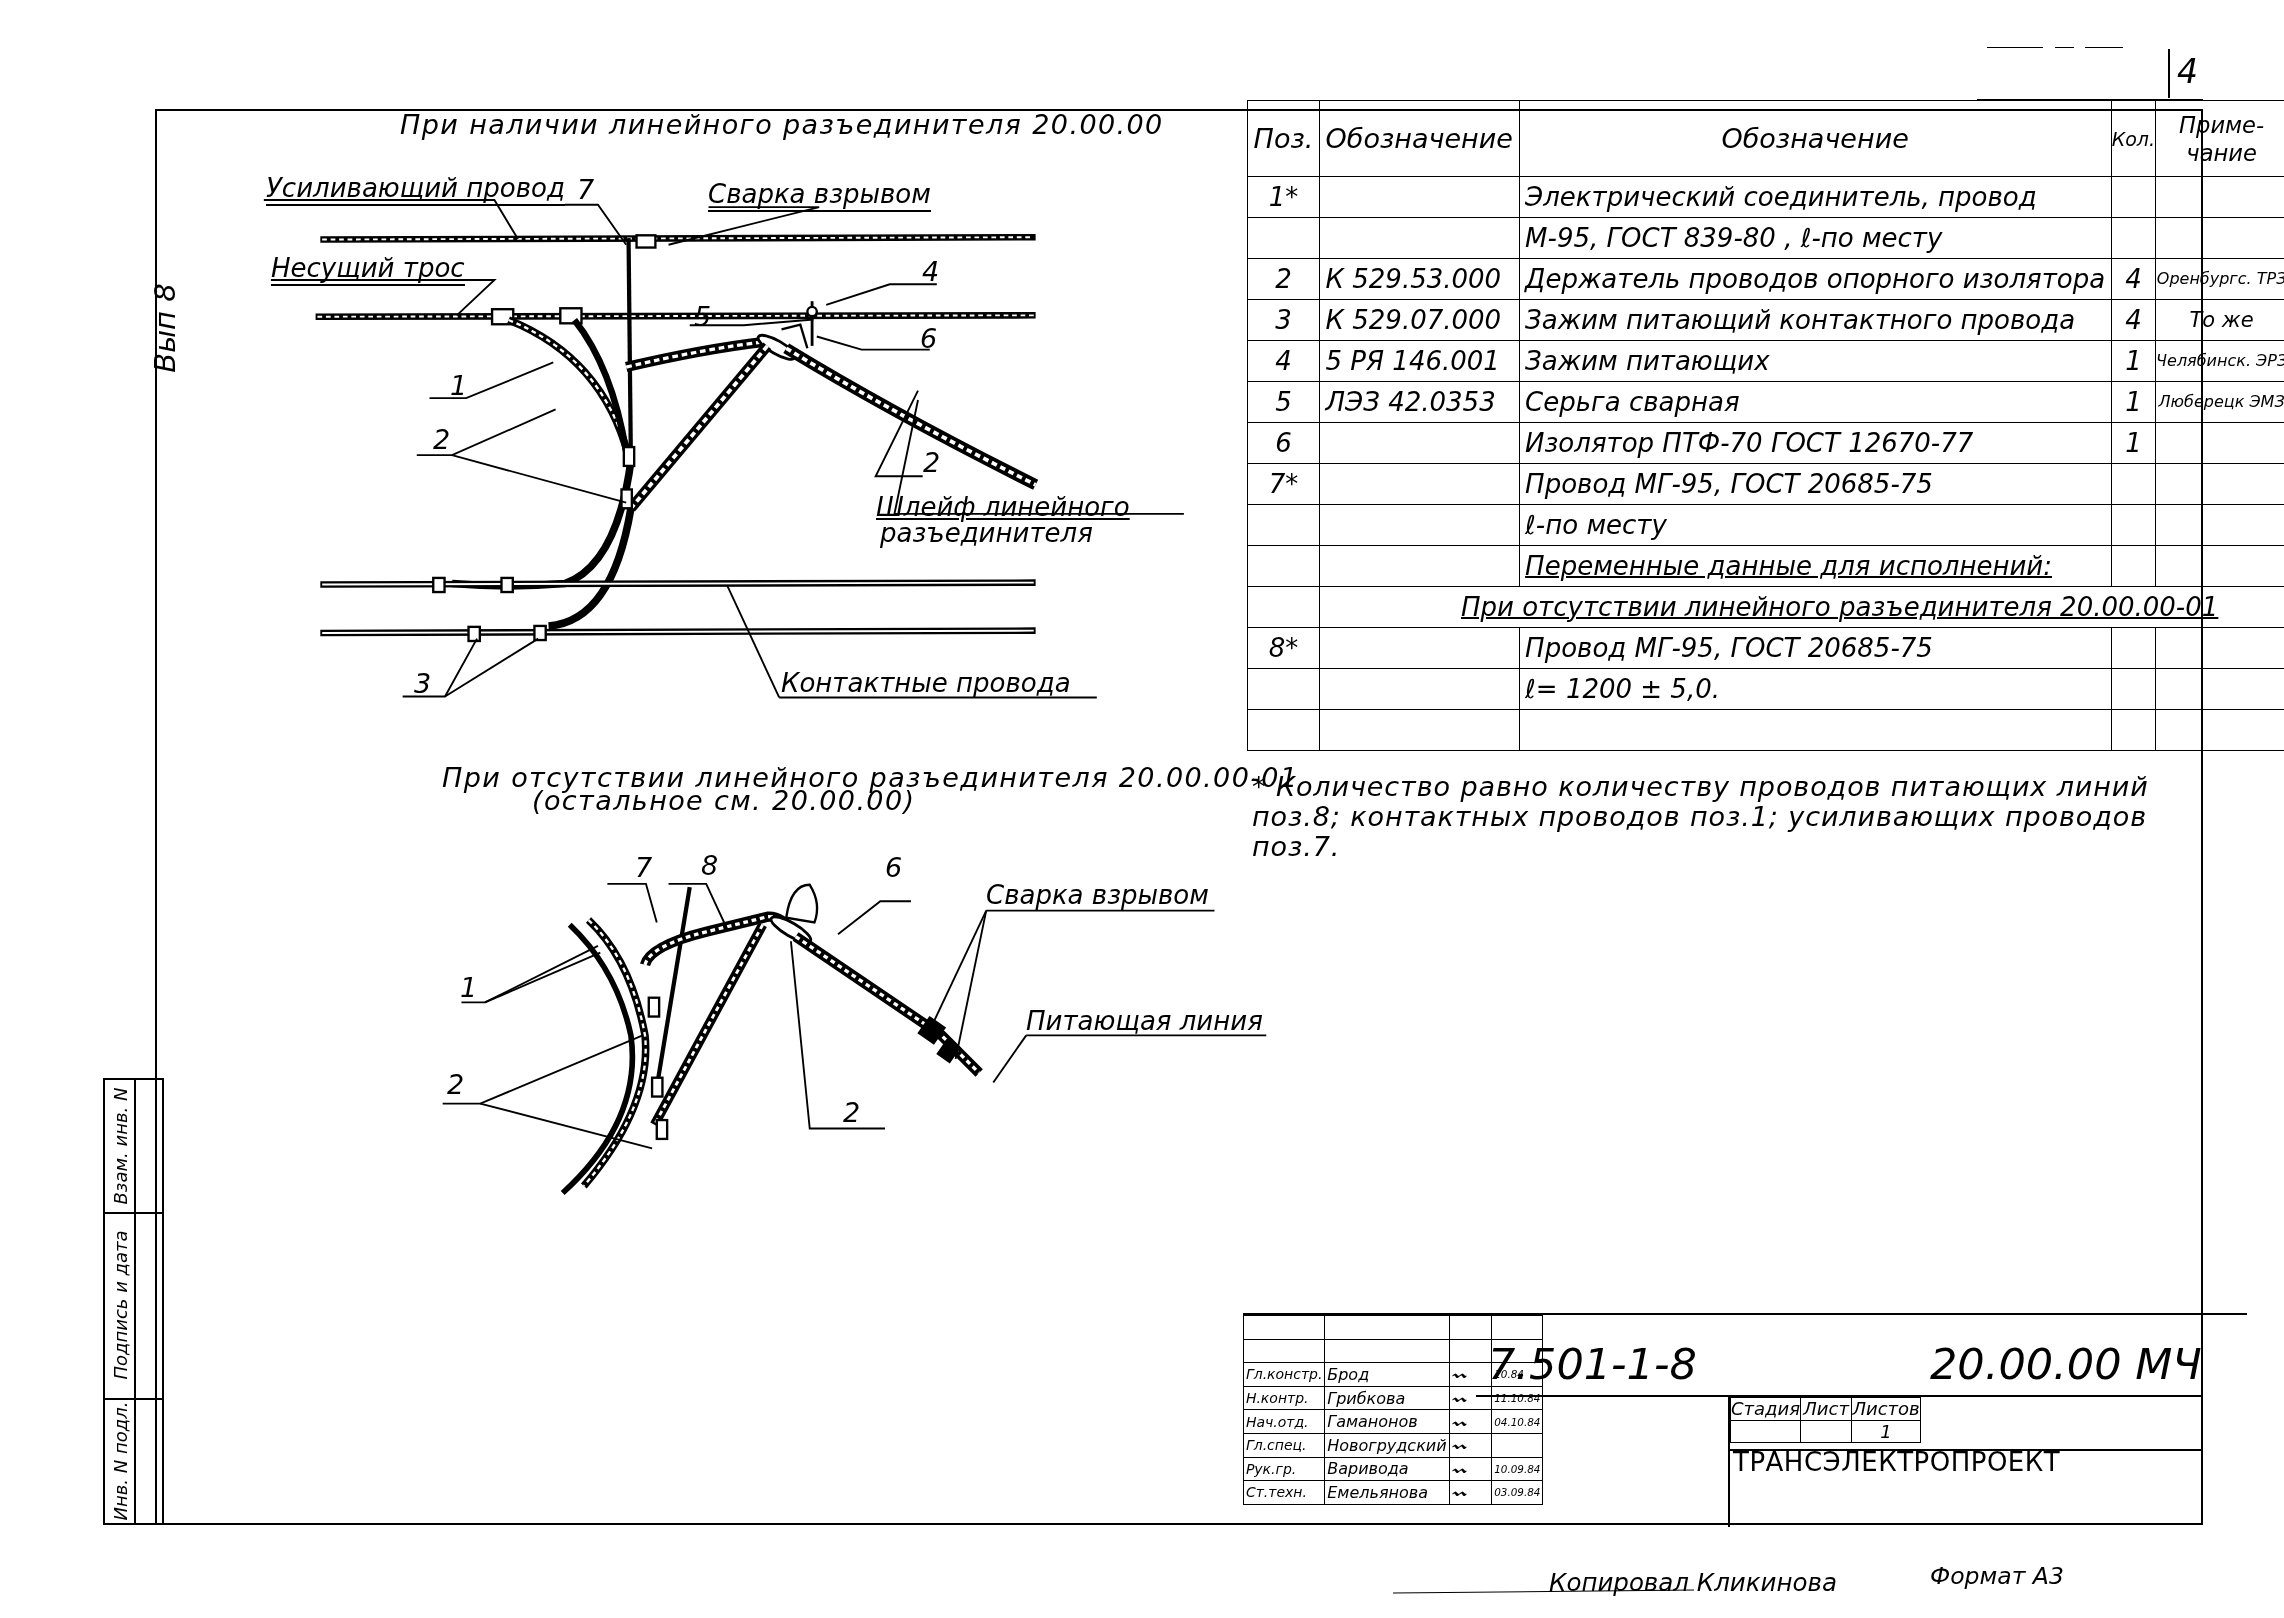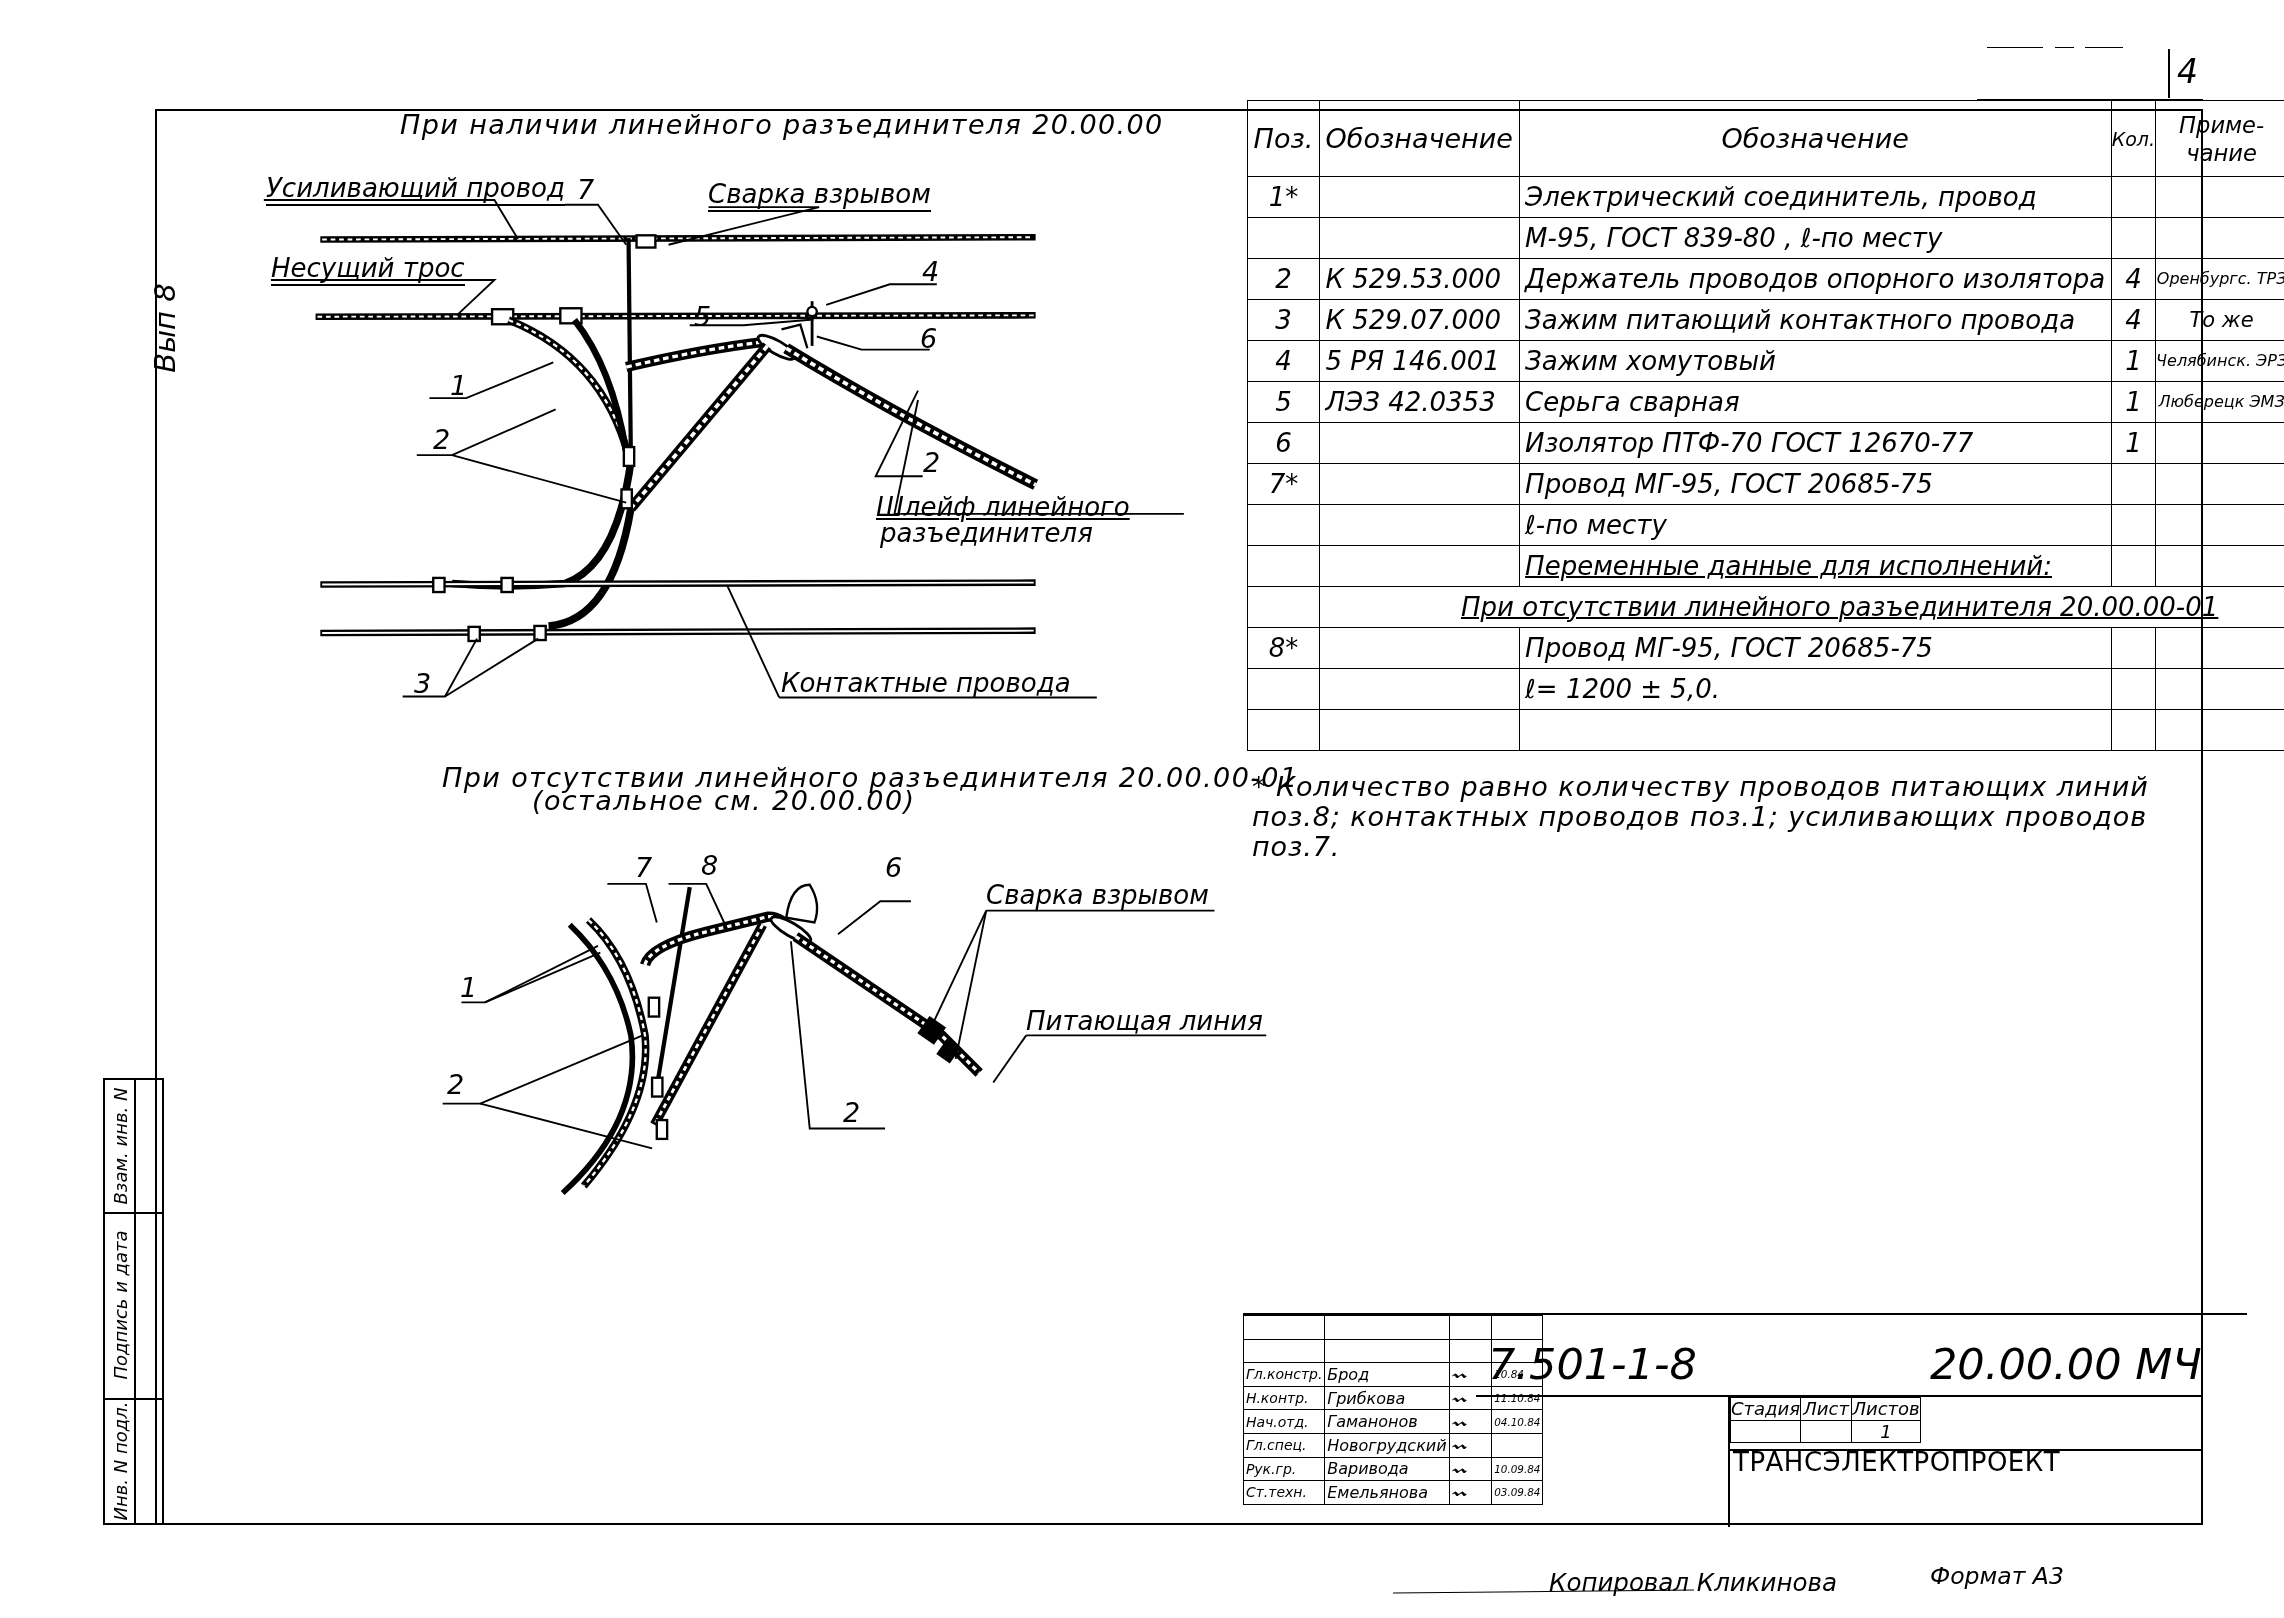--- a/index.html
+++ b/index.html
@@ -252,21 +252,21 @@
   <tr>
     <td class="c-pos">3</td>
     <td class="c-des">К 529.07.000</td>
     <td class="c-name">Зажим питающий контактного провода</td>
     <td class="c-qty">4</td>
     <td class="c-note" style="font-size:21px;">То же</td>
   </tr>
   <tr>
     <td class="c-pos">4</td>
     <td class="c-des">5 РЯ 146.001</td>
-    <td class="c-name">Зажим хомутовый</td>
+    <td class="c-name">Зажим питающих</td>
     <td class="c-qty">1</td>
     <td class="c-note">Челябинск. ЭРЗ</td>
   </tr>
   <tr>
     <td class="c-pos">5</td>
     <td class="c-des">ЛЭЗ 42.0353</td>
     <td class="c-name">Серьга сварная</td>
     <td class="c-qty">1</td>
     <td class="c-note">Люберецк ЭМЗ</td>
   </tr>

